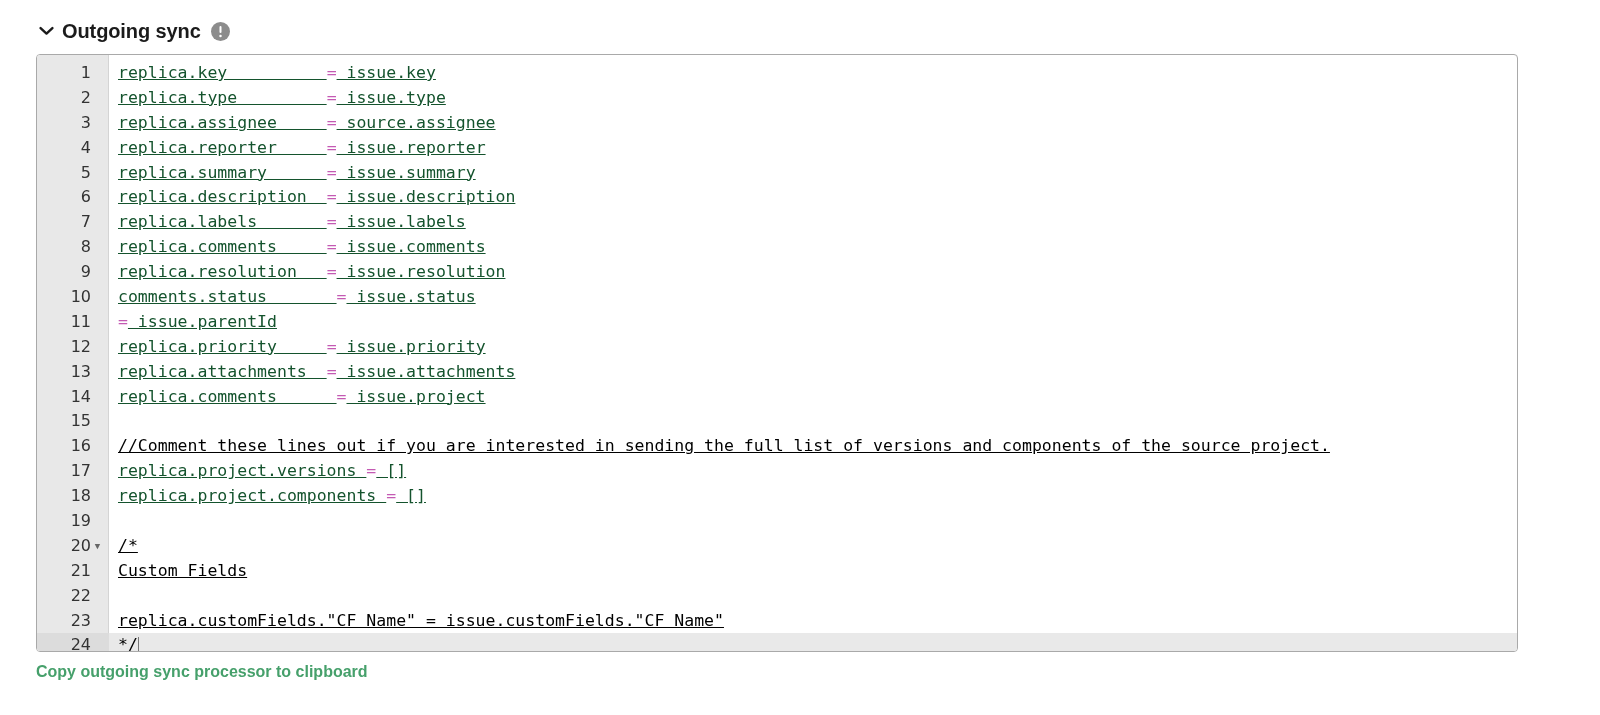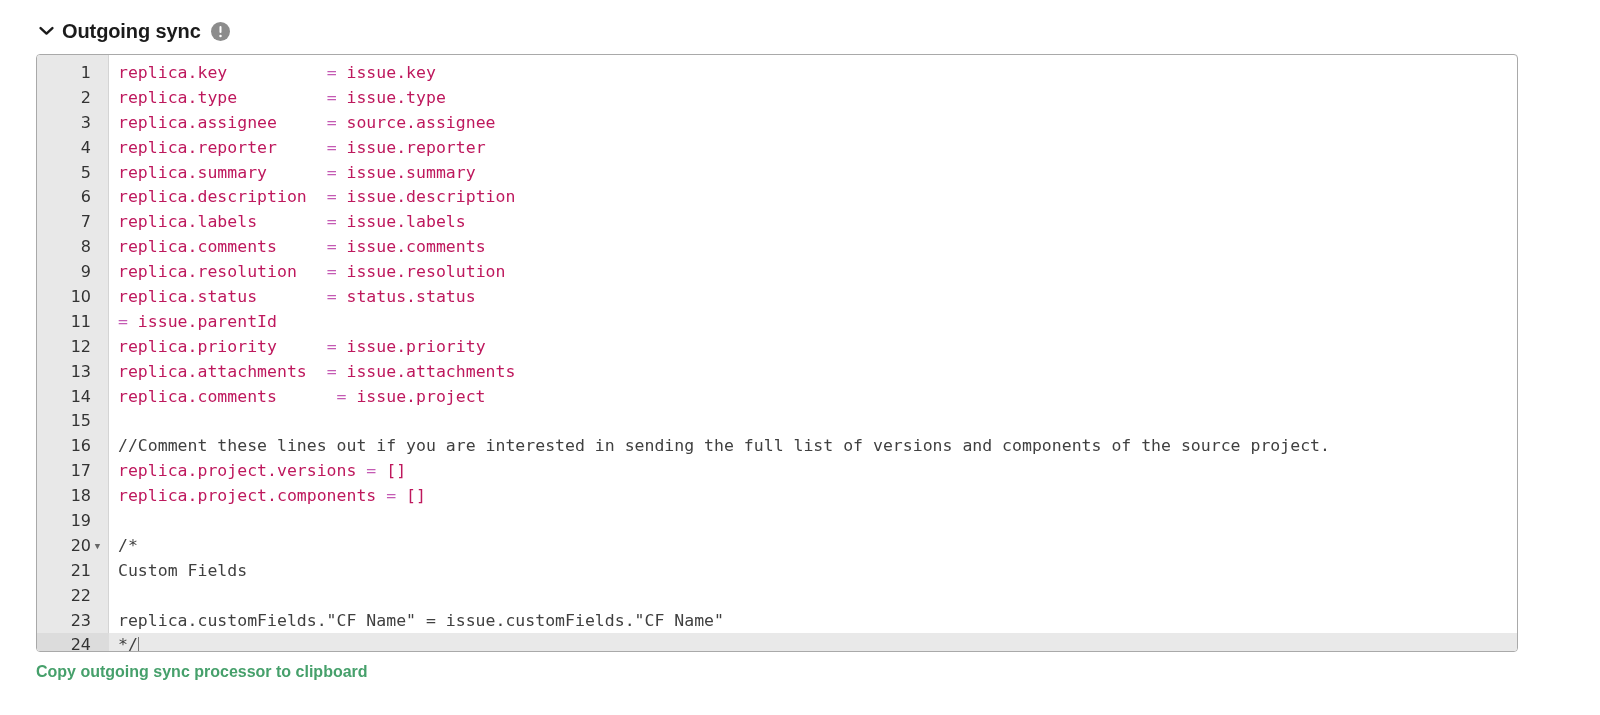--- a/index.html
+++ b/index.html
@@ -153,22 +153,22 @@
     padding-left: 9px;
     color: #222222;
     box-sizing: border-box;
     display: flex;
     align-items: center;
     white-space: pre;
     letter-spacing: 0px;
   }
 
   .tok-op { color: #c45ab3; }
-  .tok-comment { color: #404040; }
-  .tok-plain { color: #be185d; }
+  .tok-comment { color: #000000; text-decoration: underline; }
+  .tok-plain { color: #14532d; text-decoration: underline; }
 
   .caret {
     display: inline-block;
     width: 1px;
     height: 18px;
     background: #777777;
     vertical-align: middle;
     margin-left: 0px;
   }
 
@@ -212,21 +212,21 @@
       <div class="code-lines" id="code-lines">
           <div class="code-line"><div class="ln-wrap"><span class="ln">1</span><span class="fold empty"></span></div><div class="code-text"><span class="tok-plain">replica.key          </span><span class="tok-op">=</span><span class="tok-plain"> issue.key</span></div></div>
           <div class="code-line"><div class="ln-wrap"><span class="ln">2</span><span class="fold empty"></span></div><div class="code-text"><span class="tok-plain">replica.type         </span><span class="tok-op">=</span><span class="tok-plain"> issue.type</span></div></div>
           <div class="code-line"><div class="ln-wrap"><span class="ln">3</span><span class="fold empty"></span></div><div class="code-text"><span class="tok-plain">replica.assignee     </span><span class="tok-op">=</span><span class="tok-plain"> source.assignee</span></div></div>
           <div class="code-line"><div class="ln-wrap"><span class="ln">4</span><span class="fold empty"></span></div><div class="code-text"><span class="tok-plain">replica.reporter     </span><span class="tok-op">=</span><span class="tok-plain"> issue.reporter</span></div></div>
           <div class="code-line"><div class="ln-wrap"><span class="ln">5</span><span class="fold empty"></span></div><div class="code-text"><span class="tok-plain">replica.summary      </span><span class="tok-op">=</span><span class="tok-plain"> issue.summary</span></div></div>
           <div class="code-line"><div class="ln-wrap"><span class="ln">6</span><span class="fold empty"></span></div><div class="code-text"><span class="tok-plain">replica.description  </span><span class="tok-op">=</span><span class="tok-plain"> issue.description</span></div></div>
           <div class="code-line"><div class="ln-wrap"><span class="ln">7</span><span class="fold empty"></span></div><div class="code-text"><span class="tok-plain">replica.labels       </span><span class="tok-op">=</span><span class="tok-plain"> issue.labels</span></div></div>
           <div class="code-line"><div class="ln-wrap"><span class="ln">8</span><span class="fold empty"></span></div><div class="code-text"><span class="tok-plain">replica.comments     </span><span class="tok-op">=</span><span class="tok-plain"> issue.comments</span></div></div>
           <div class="code-line"><div class="ln-wrap"><span class="ln">9</span><span class="fold empty"></span></div><div class="code-text"><span class="tok-plain">replica.resolution   </span><span class="tok-op">=</span><span class="tok-plain"> issue.resolution</span></div></div>
-          <div class="code-line"><div class="ln-wrap"><span class="ln">10</span><span class="fold empty"></span></div><div class="code-text"><span class="tok-plain">replica.status       </span><span class="tok-op">=</span><span class="tok-plain"> status.status</span></div></div>
+          <div class="code-line"><div class="ln-wrap"><span class="ln">10</span><span class="fold empty"></span></div><div class="code-text"><span class="tok-plain">comments.status       </span><span class="tok-op">=</span><span class="tok-plain"> issue.status</span></div></div>
           <div class="code-line"><div class="ln-wrap"><span class="ln">11</span><span class="fold empty"></span></div><div class="code-text"><span class="tok-op">=</span><span class="tok-plain"> issue.parentId</span></div></div>
           <div class="code-line"><div class="ln-wrap"><span class="ln">12</span><span class="fold empty"></span></div><div class="code-text"><span class="tok-plain">replica.priority     </span><span class="tok-op">=</span><span class="tok-plain"> issue.priority</span></div></div>
           <div class="code-line"><div class="ln-wrap"><span class="ln">13</span><span class="fold empty"></span></div><div class="code-text"><span class="tok-plain">replica.attachments  </span><span class="tok-op">=</span><span class="tok-plain"> issue.attachments</span></div></div>
           <div class="code-line"><div class="ln-wrap"><span class="ln">14</span><span class="fold empty"></span></div><div class="code-text"><span class="tok-plain">replica.comments      </span><span class="tok-op">=</span><span class="tok-plain"> issue.project</span></div></div>
           <div class="code-line"><div class="ln-wrap"><span class="ln">15</span><span class="fold empty"></span></div><div class="code-text"></div></div>
           <div class="code-line"><div class="ln-wrap"><span class="ln">16</span><span class="fold empty"></span></div><div class="code-text"><span class="tok-comment">//Comment these lines out if you are interested in sending the full list of versions and components of the source project.</span></div></div>
           <div class="code-line"><div class="ln-wrap"><span class="ln">17</span><span class="fold empty"></span></div><div class="code-text"><span class="tok-plain">replica.project.versions </span><span class="tok-op">=</span><span class="tok-plain"> []</span></div></div>
           <div class="code-line"><div class="ln-wrap"><span class="ln">18</span><span class="fold empty"></span></div><div class="code-text"><span class="tok-plain">replica.project.components </span><span class="tok-op">=</span><span class="tok-plain"> []</span></div></div>
           <div class="code-line"><div class="ln-wrap"><span class="ln">19</span><span class="fold empty"></span></div><div class="code-text"></div></div>
           <div class="code-line"><div class="ln-wrap"><span class="ln">20</span><span class="fold">▼</span></div><div class="code-text"><span class="tok-comment">/*</span></div></div>

